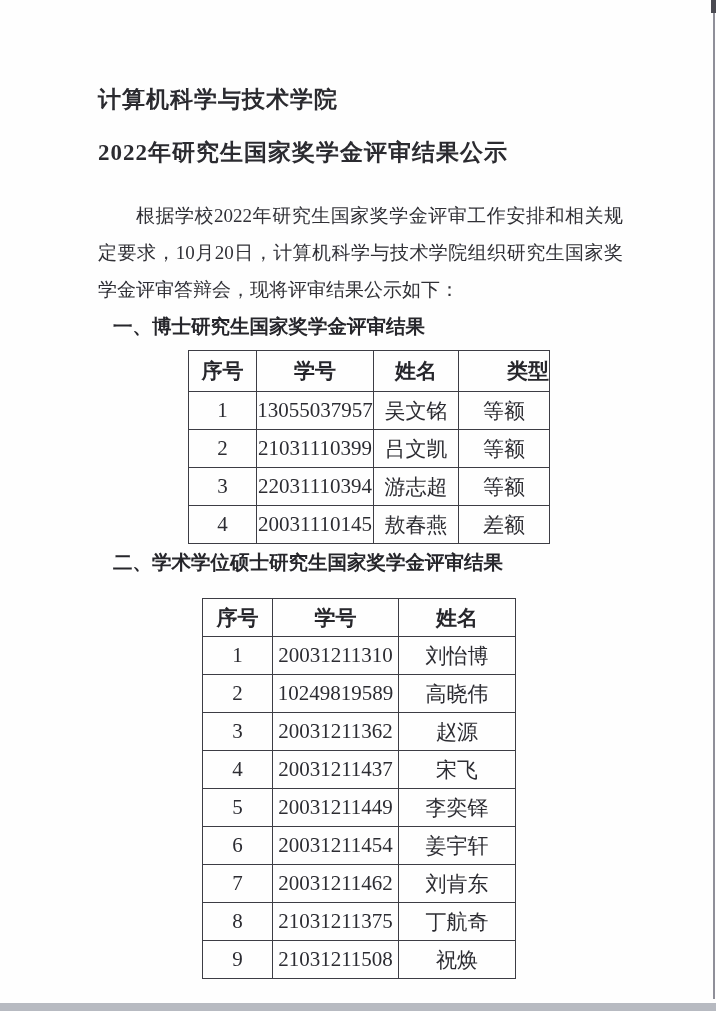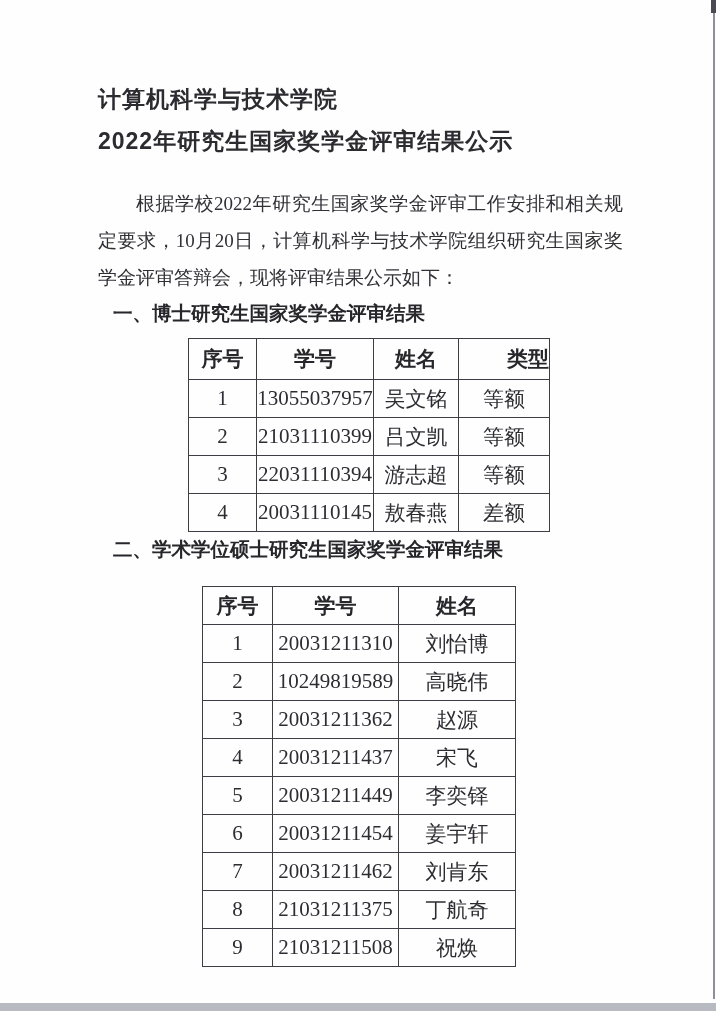--- a/index.html
+++ b/index.html
@@ -21,31 +21,31 @@
   }
   .doc-title, .doc-subtitle {
     text-align: left;
     font-family: "Liberation Sans", "DejaVu Sans", sans-serif;
     font-weight: bold;
     font-size: 23px;
     line-height: 30px;
     color: #2b2b30;
     letter-spacing: 1px;
   }
-  .doc-subtitle { margin-top: 12px; }
+  .doc-subtitle { margin-top: 24px; font-family: Liberation Serif, serif; }
   .body-paragraph {
     margin-top: 29px;
     font-size: 19px;
     line-height: 37px;
     text-align: justify;
     text-indent: 2em;
     color: #303036;
   }
   .section-heading {
-    font-family: Liberation Mono, monospace;
+    font-family: Liberation Serif, serif;
     font-weight: bold;
     font-size: 19.5px;
     color: #26262b;
     margin: 4px 0 0 15px;
     line-height: 30px;
   }
   table {
     border-collapse: collapse;
     table-layout: fixed;
   }

